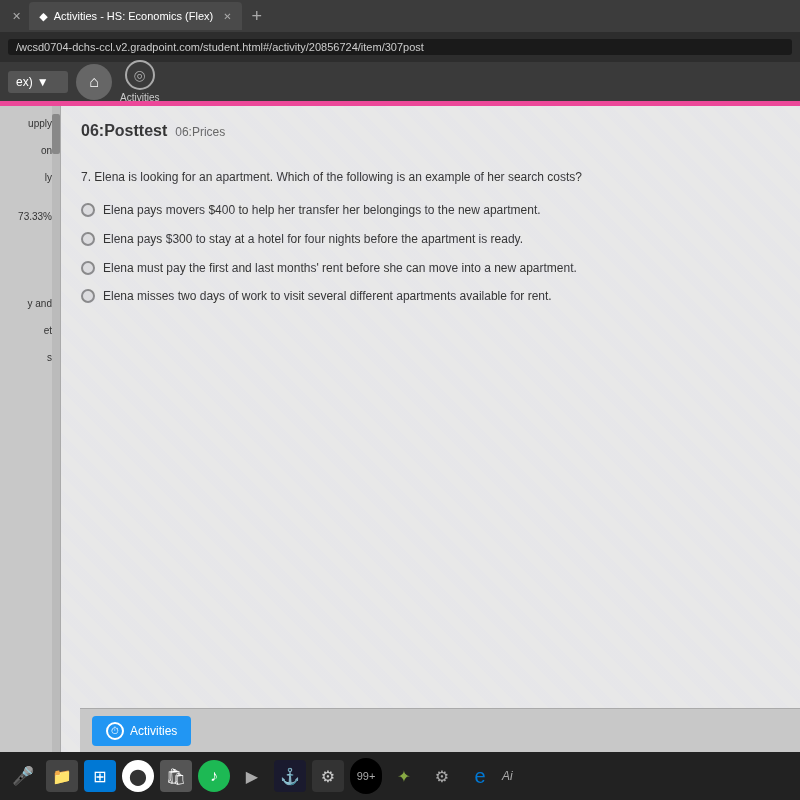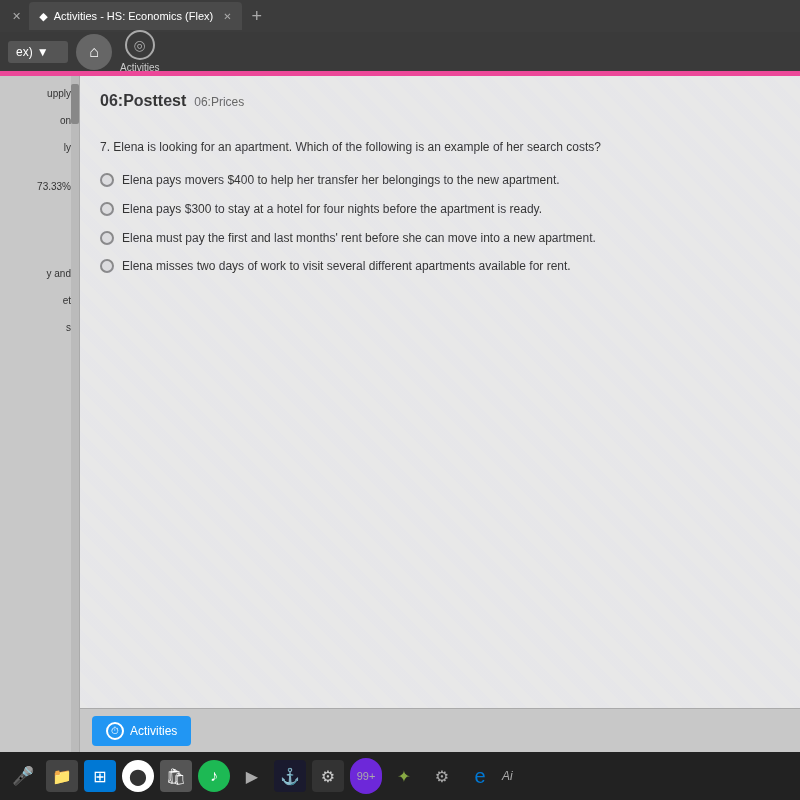--- a/index.html
+++ b/index.html
@@ -168,21 +168,21 @@
 
     
     .main-layout {
       display: flex;
       height: calc(800px - 106px);
       background: #d0d0d0;
     }
 
     
     .sidebar {
-      width: 80px;
+      width: 61px;
       background: #c8c8c8;
       border-right: 1px solid #aaa;
       padding: 8px 4px;
       display: flex;
       flex-direction: column;
       gap: 8px;
       position: relative;
     }
 
     .sidebar-item {
@@ -390,20 +390,23 @@
   <div class="tab-bar">
     <span class="tab-close">✕</span>
     <div class="tab-item active">
       <span>◆</span>
       <span>Activities - HS: Economics (Flex)</span>
       <span class="tab-close-btn">✕</span>
     </div>
     <div class="tab-new">+</div>
   </div>
 
+  <div class="address-bar">
+    <input class="address-input" type="text" value="/wcsd0704-dchs-ccl.v2.gradpoint.com/student.html#/activity/20856724/item/307post" style="">
+  </div>
 </div>
 
 <div class="app-nav">
   <div class="nav-dropdown">
     <span>ex)</span>
     <span>▼</span>
   </div>
   <div class="home-btn">⌂</div>
   <div class="objectives-btn">
     <div class="objectives-icon">◎</div>
@@ -487,19 +490,19 @@
   <div class="taskbar-icon mic">🎤</div>
   <div class="taskbar-icon files">📁</div>
   <div class="taskbar-icon windows">⊞</div>
   <div class="taskbar-icon chrome" style="color:#333;">⬤</div>
   <div class="taskbar-icon store">🛍</div>
   <div class="taskbar-icon media">♪</div>
   <div class="taskbar-icon" style="color:#aaa;">▶</div>
   <div class="taskbar-icon games" style="color:#4a9;">⚓</div>
   <div class="taskbar-icon steam" style="color:#ccc;">⚙</div>
   <div class="taskbar-badge">
-    <div class="taskbar-icon" style="color:#aaa; background:#6d28d9; border-radius:16px; font-size:11px; padding:18px 4px;">99+</div>
+    <div class="taskbar-icon" style="color:#aaa; background:#000000; border-radius:16px; font-size:11px; padding:18px 4px;">99+</div>
   </div>
   <div class="taskbar-icon" style="color:#8a4;">✦</div>
   <div class="taskbar-icon gear">⚙</div>
   <div class="taskbar-icon edge2">e</div>
   <span class="ai-label">Ai</span>
 </div>
 
 </body></html>

